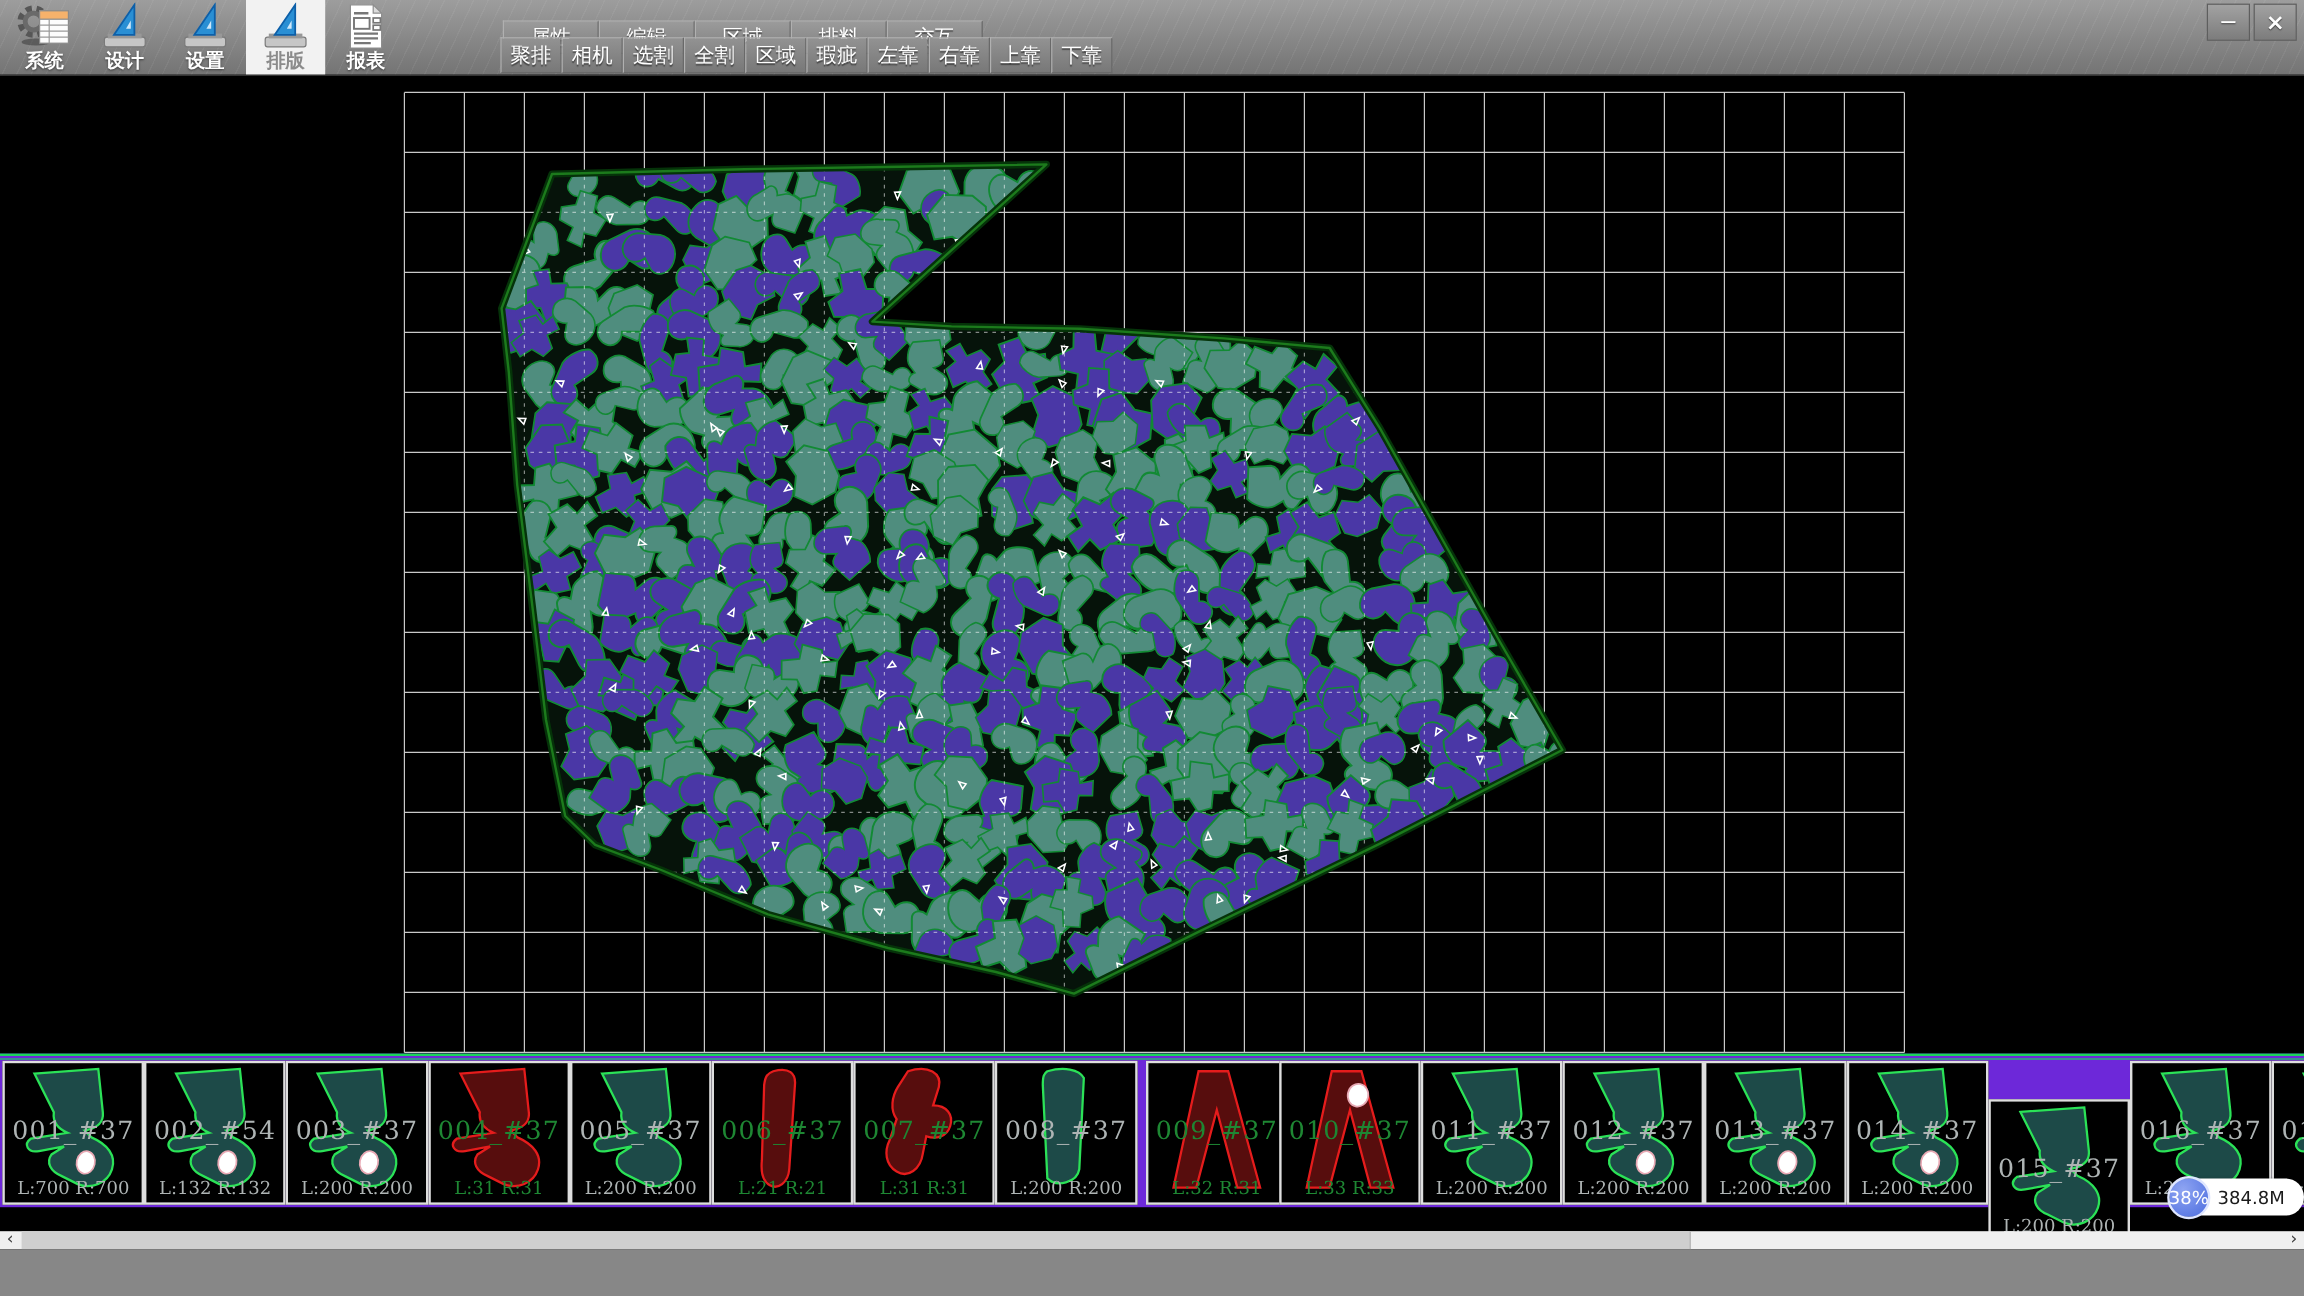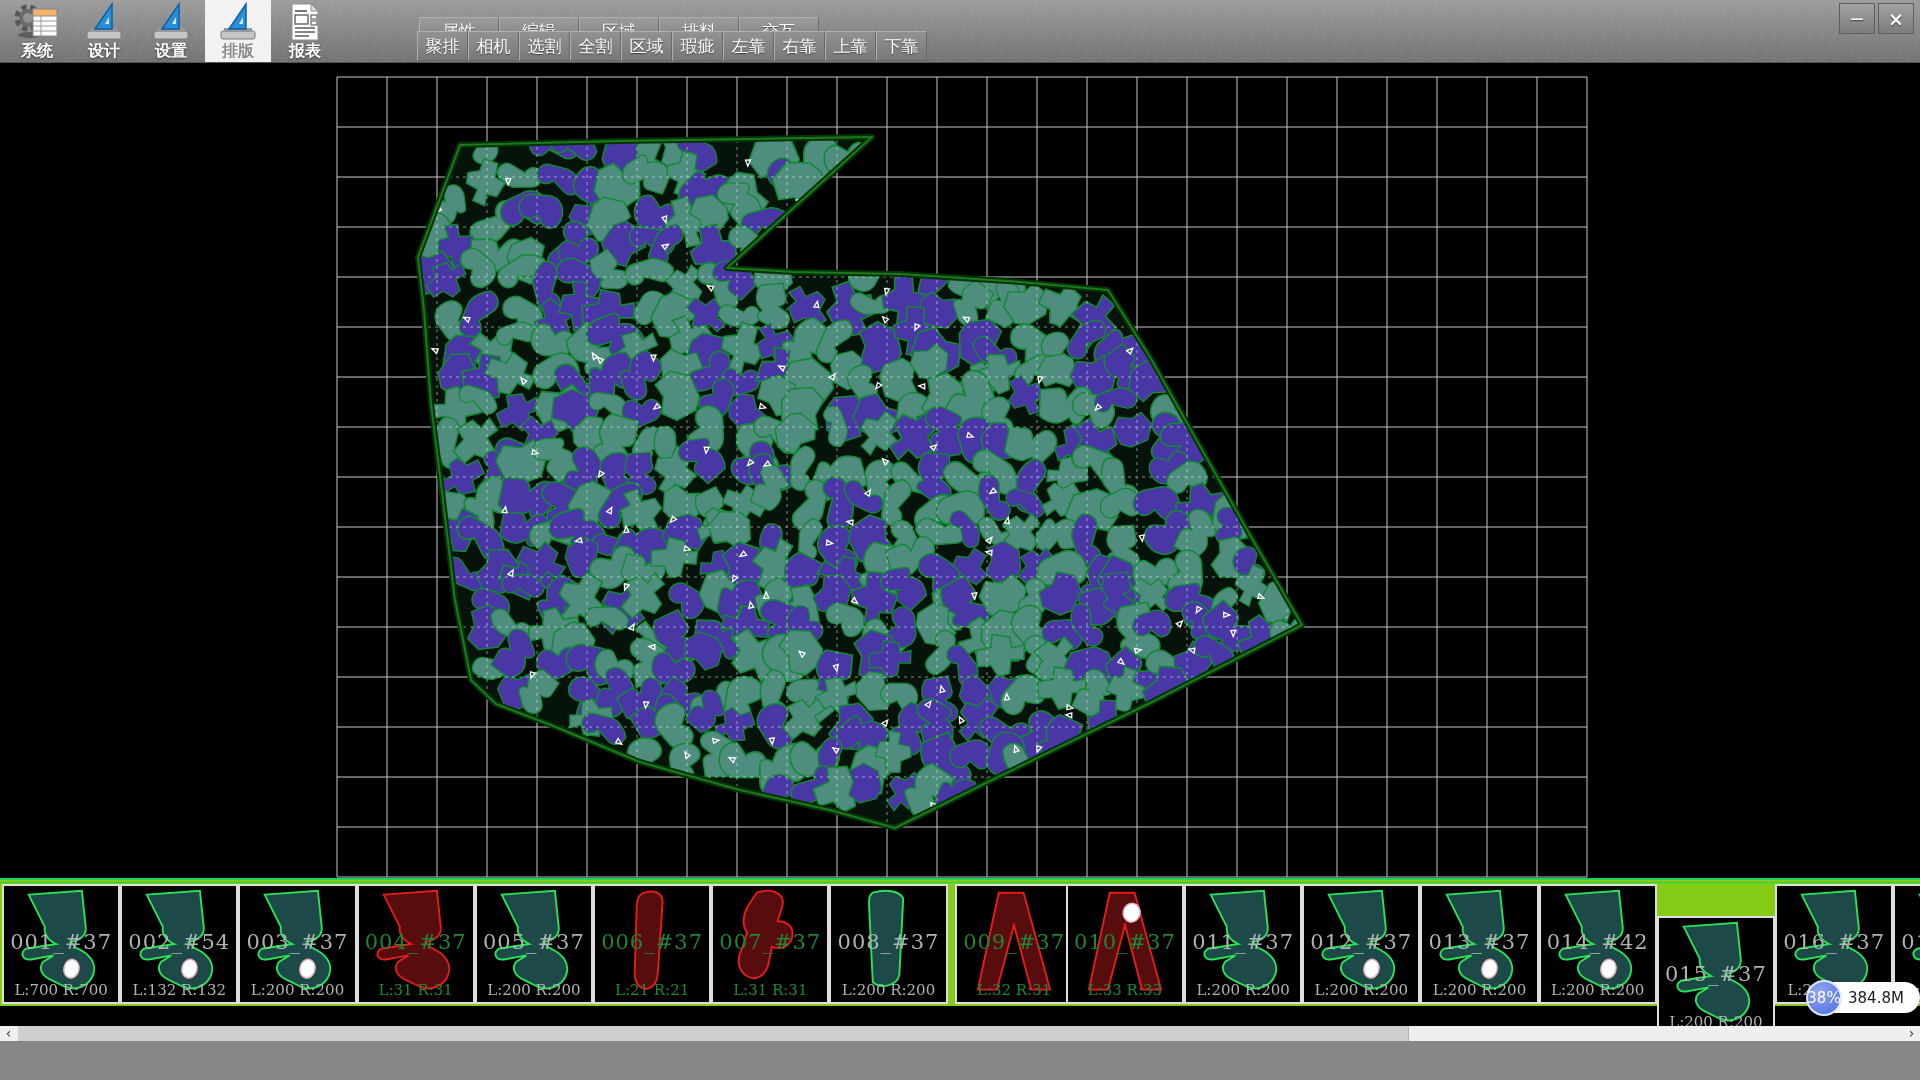--- a/index.html
+++ b/index.html
@@ -47,21 +47,21 @@
   .winbtns{position:absolute;right:6px;top:3px;display:flex;gap:3px;z-index:4;}
   .winbtn{
     width:34px;height:29px;display:flex;align-items:center;justify-content:center;
     color:#fff;font-size:19px;font-weight:bold;
     background:linear-gradient(#a2a2a2,#7c7c7c);border:1px solid #5e5e5e;
     text-shadow:0 1px 1px #333;cursor:default;
   }
   
   .canvas-wrap{position:absolute;left:0;top:62px;width:1920px;height:816px;background:#000;}
   
-  .strip{position:absolute;left:0;top:878px;width:1920px;height:128px;background:#84cc16;z-index:4;}
+  .strip{position:absolute;left:0;top:878px;width:1920px;height:128px;background:#6d28d9;z-index:4;}
   .greenline{position:absolute;left:0;width:100%;background:#1ad45b;}
   .gl1{top:0;height:2px;}
   .gl2{top:3.5px;height:1.5px;}
   .cell{
     position:absolute;top:6px;height:120px;box-sizing:border-box;
     border:2px solid #dedede;background:#000;overflow:hidden;cursor:default;
   }
   .cell svg{position:absolute;left:50%;top:1px;transform:translateX(-50%);z-index:1;}
   .cell .plabel{
     position:absolute;left:0;width:100%;top:44px;text-align:center;z-index:2;
@@ -899,21 +899,21 @@
           <ellipse cx="61" cy="86" rx="8" ry="10" fill="#ffffff" stroke="#e8a9b4" stroke-width="1.5" transform="rotate(12 61 86)"></ellipse>
         </svg>
         <div class="plabel">013_#37</div>
         <div class="lr">L:200 R:200</div>
       </div>
       <div class="cell" style="left: 1538.6px; width: 118.2px;">
         <svg width="104" height="114" viewBox="0 0 100 120">
           <path d="M16 8 L72 4 L76 42 C77 52 70 56 60 58 L66 64 C80 70 88 80 84 92 C80 104 66 110 54 105 L40 98 C30 94 26 86 31 79 L42 72 L20 76 C10 78 6 70 13 65 L45 60 C36 56 32 50 33 42 Z" fill="#1d4a48" stroke="#2be257" stroke-width="2"></path>
           <ellipse cx="61" cy="86" rx="8" ry="10" fill="#ffffff" stroke="#e8a9b4" stroke-width="1.5" transform="rotate(12 61 86)"></ellipse>
         </svg>
-        <div class="plabel">014_#42</div>
+        <div class="plabel">014_#37</div>
         <div class="lr">L:200 R:200</div>
       </div>
       <div class="cell" style="left: 1656.8px; width: 118.2px; margin-top: 32px;">
         <svg width="104" height="114" viewBox="0 0 100 120">
           <path d="M16 8 L72 4 L76 42 C77 52 70 56 60 58 L66 64 C80 70 88 80 84 92 C80 104 66 110 54 105 L40 98 C30 94 26 86 31 79 L42 72 L20 76 C10 78 6 70 13 65 L45 60 C36 56 32 50 33 42 Z" fill="#1d4a48" stroke="#2be257" stroke-width="2"></path>
         </svg>
         <div class="plabel">015_#37</div>
         <div class="lr">L:200 R:200</div>
       </div>
       <div class="cell" style="left: 1775px; width: 118.2px;">

